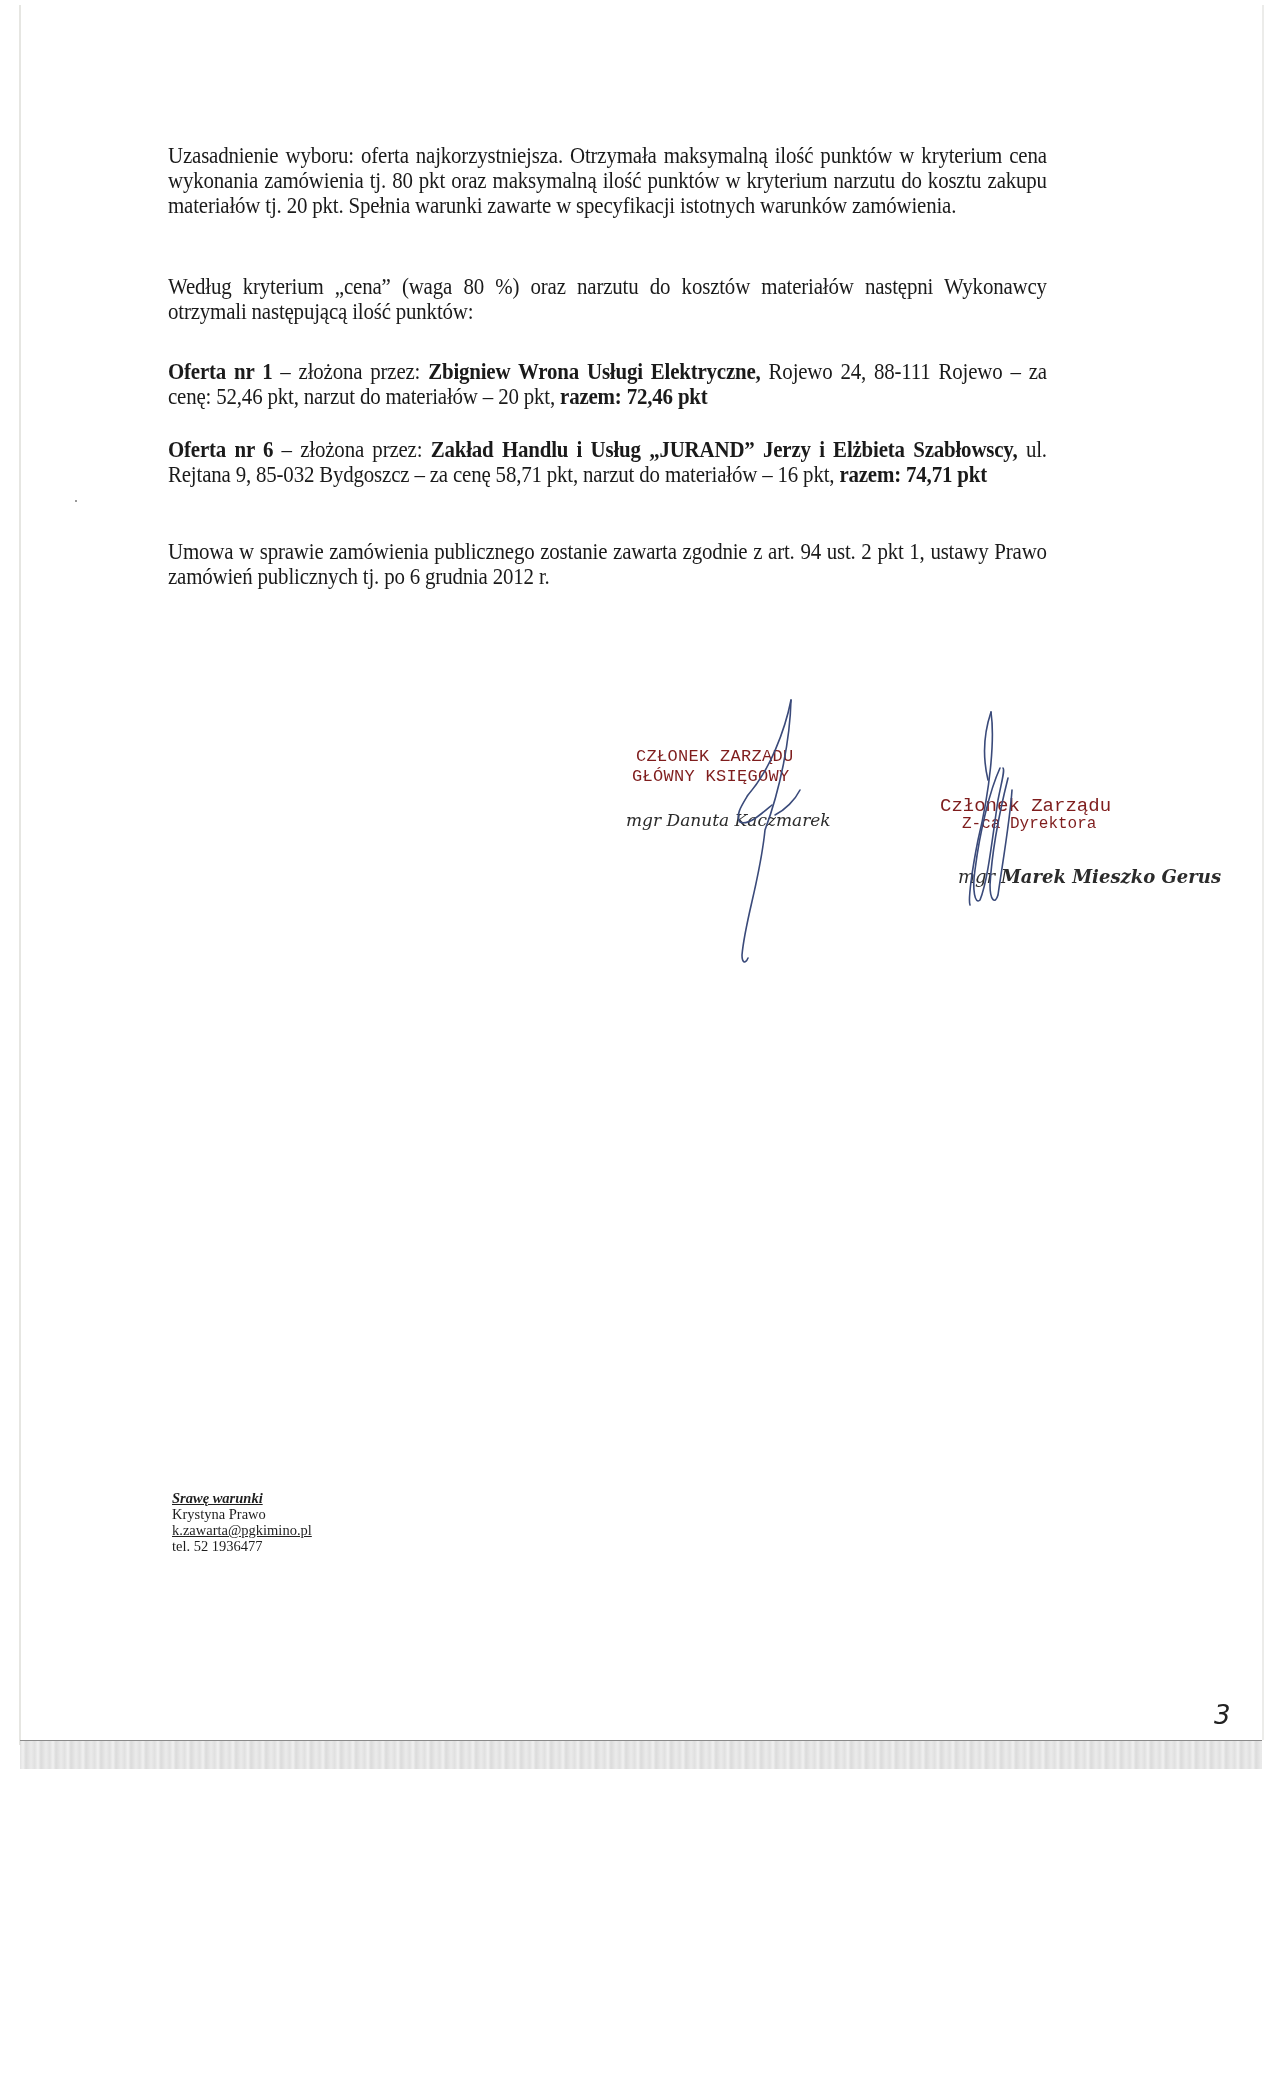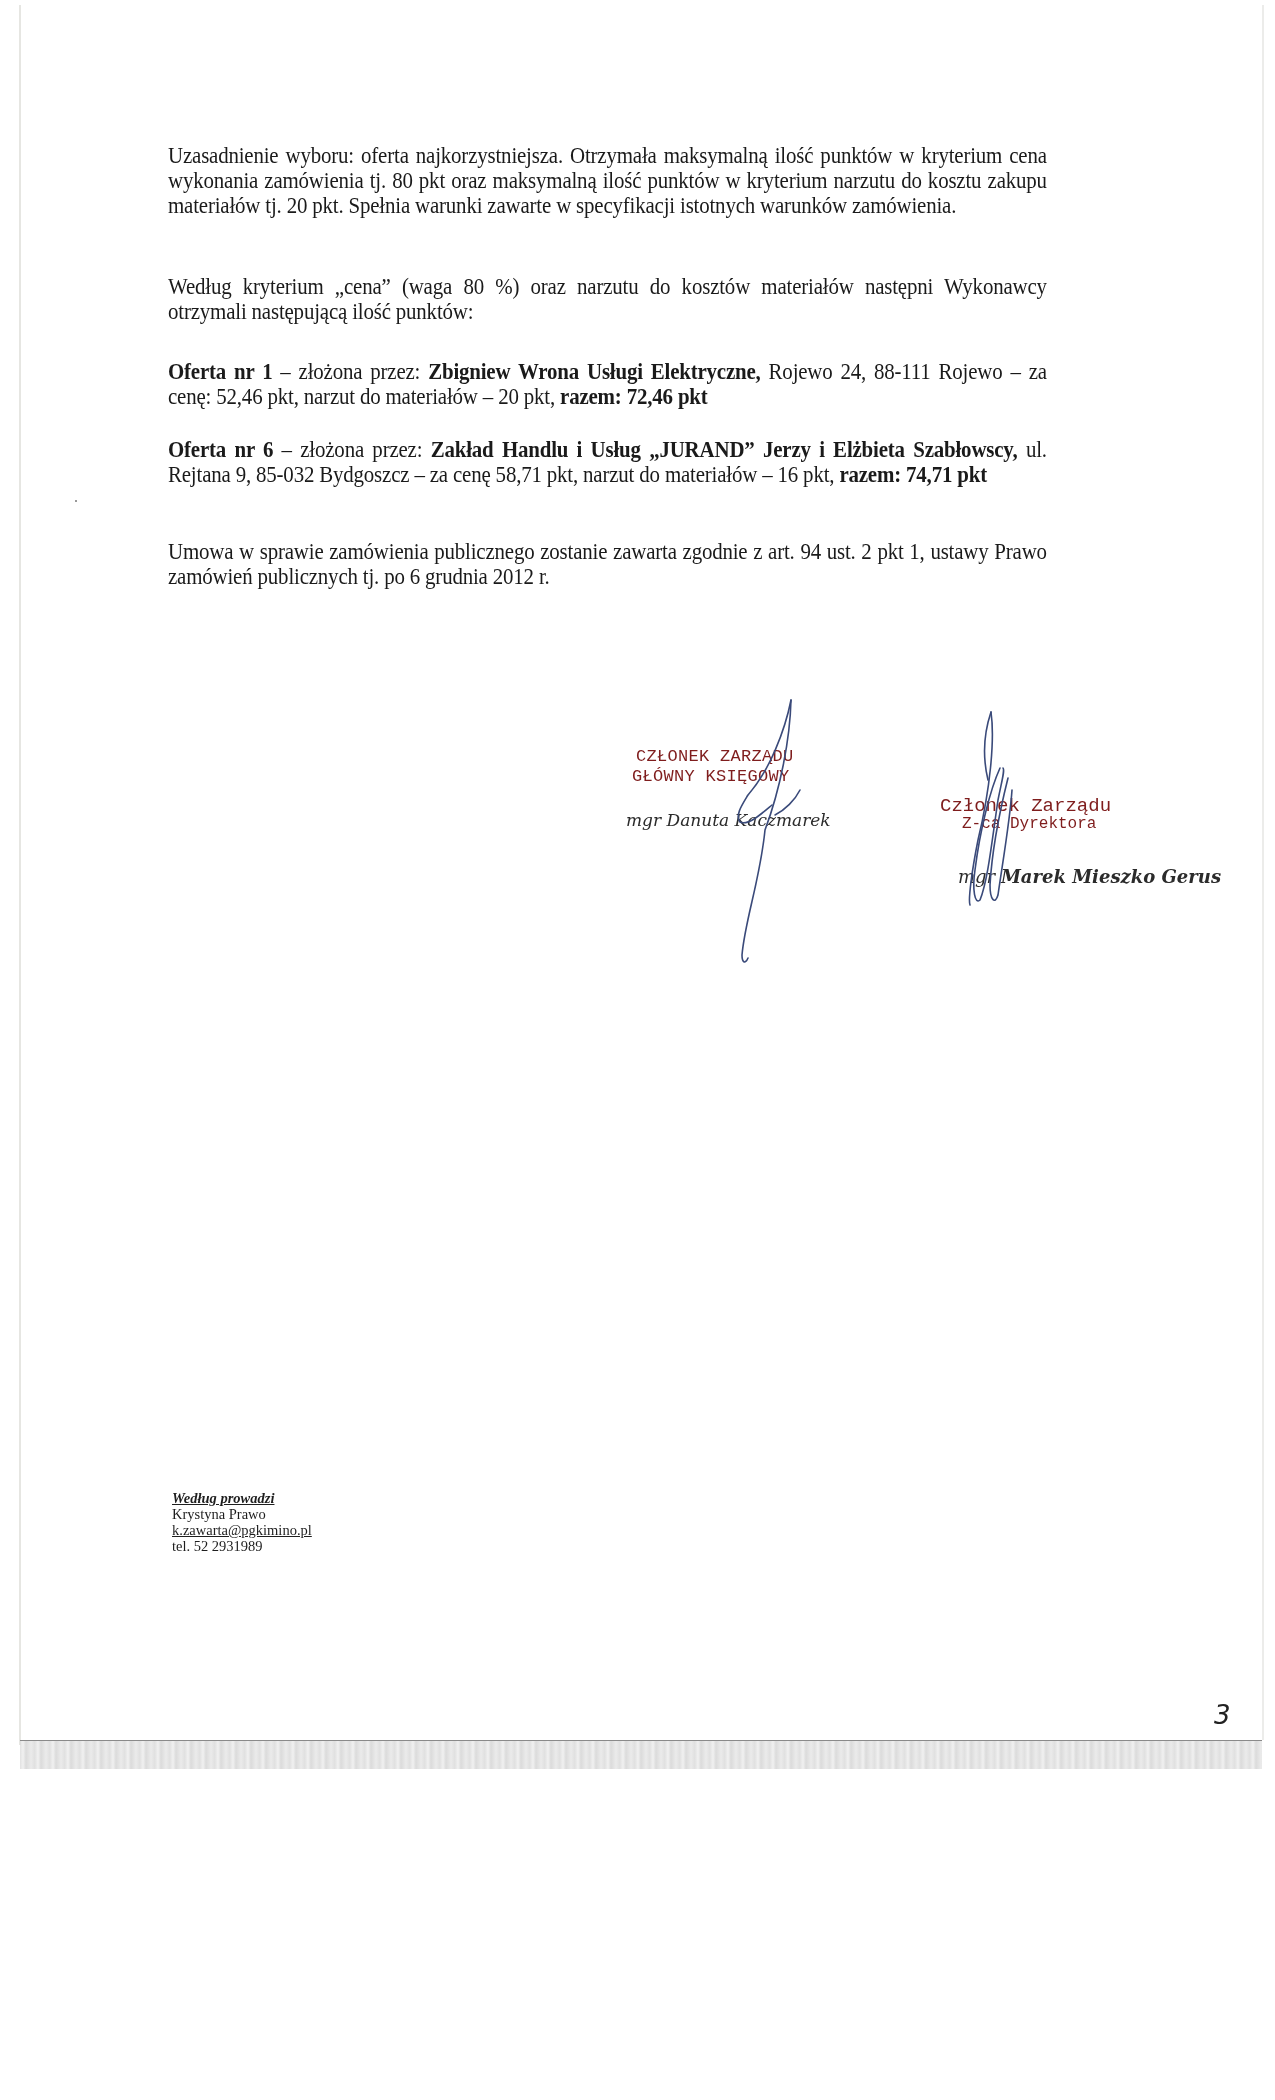--- a/index.html
+++ b/index.html
@@ -64,22 +64,22 @@
   </g>
   <g fill="none" stroke="#3a4a7a" stroke-width="1.6" stroke-linecap="round">
     <path d="M991,712 C 985,730 982,755 988,780"></path>
     <path d="M991,712 C 995,740 990,790 978,840 C 972,870 968,900 970,905"></path>
     <path d="M1000,768 C 990,790 980,830 975,870 C 972,890 975,905 980,900 C 988,880 992,840 998,800 C 1002,780 1005,770 1003,768"></path>
     <path d="M1008,778 C 1000,810 992,850 990,885 C 990,900 995,905 998,895 C 1003,860 1010,820 1012,790"></path>
   </g>
 </svg>
 
 <div class="footer">
-  <div class="hdr">Według prowadzi</div>
+  <div class="hdr">Srawę warunki</div>
   <div>Krystyna Prawo</div>
   <div class="mail">k.zawarta@pgkimino.pl</div>
-  <div>tel. 52 2931989</div>
+  <div>tel. 52 1936477</div>
 </div>
 
 <div class="pagenum">3</div>
 
 <div class="scan-bottom"></div>
 <div class="scan-band"></div>
 
 </body></html>

